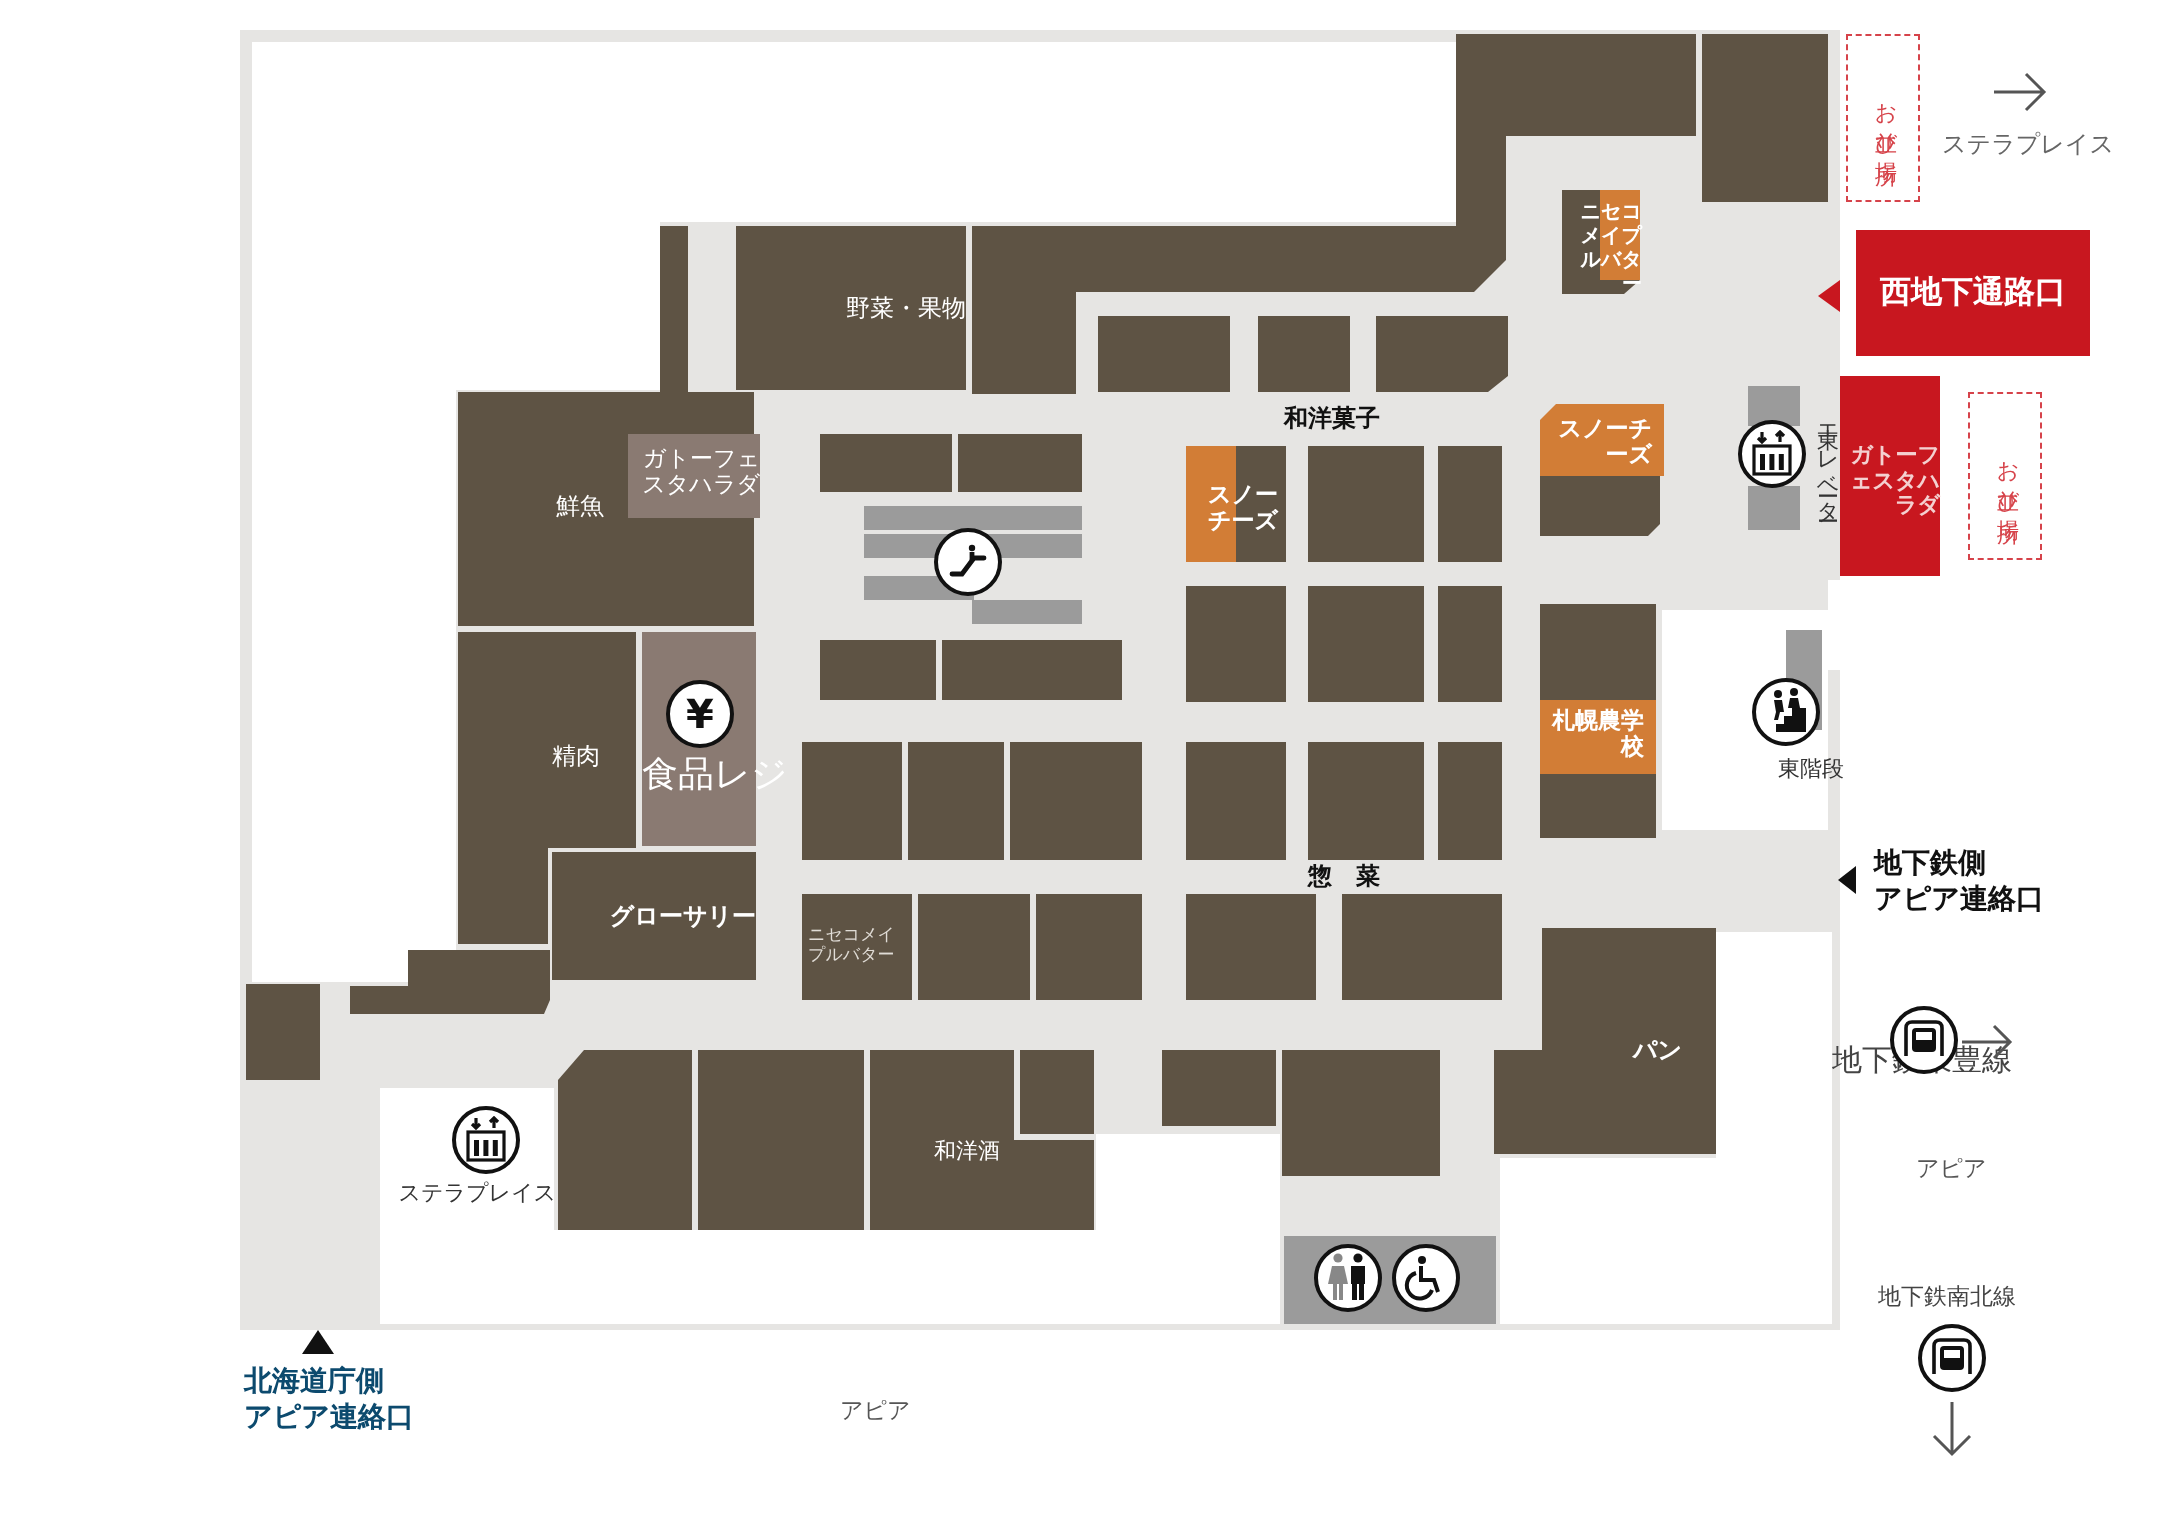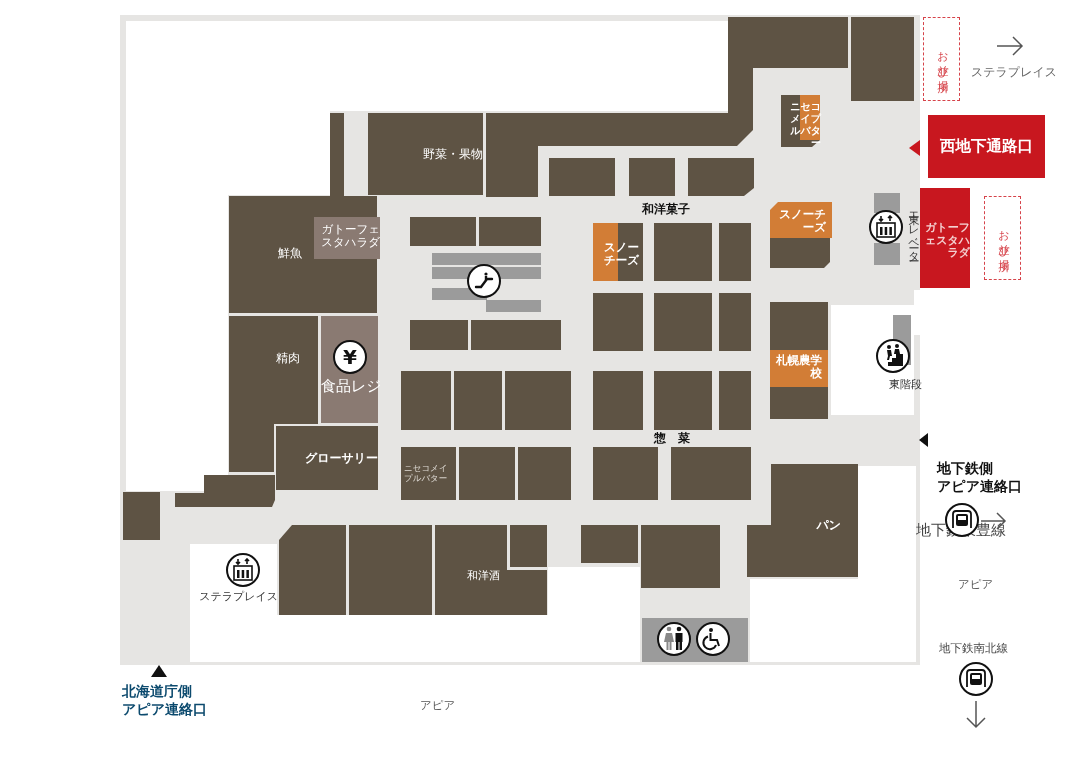--- a/index.html
+++ b/index.html
@@ -65,26 +65,26 @@
 
   <div class="abs shop" style="left:549px;top:158px;width:66px;height:38px;"></div>
   <div class="abs shop" style="left:629px;top:158px;width:46px;height:38px;"></div>
 
   <div class="lbl" style="left:246px;top:247px;width:56px;">鮮魚</div>
   <div class="abs mauve" style="left:314px;top:217px;width:66px;height:42px;"></div>
   <div class="lbl" style="left:314px;top:223px;width:66px;font-size:11.5px;">
     <span style="display:block;white-space:normal;width:66px;word-break:break-all;">ガトーフェスタハラダ</span>
   </div>
 
-  <div class="lbl" style="left:248px;top:352px;width:52px;">精肉</div>
+  <div class="lbl" style="left:248px;top:372px;width:52px;">精肉</div>
   <div class="abs mauve" style="left:321px;top:316px;width:57px;height:107px;"></div>
   <div class="circle-icon" style="left:333px;top:340px;width:34px;height:34px;">
     <span style="font-size:20px;font-weight:bold;color:#111;">¥</span>
   </div>
-  <div class="lbl" style="left:321px;top:378px;width:57px;font-size:15px;">食品レジ</div>
+  <div class="lbl" style="left:321px;top:378px;width:57px;font-size:18px;">食品レジ</div>
 
   <div class="abs shop" style="left:276px;top:426px;width:102px;height:64px;"></div>
   <div class="lbl b" style="left:276px;top:452px;width:102px;">グローサリー</div>
 
   <div class="abs shop" style="left:410px;top:217px;width:66px;height:29px;"></div>
   <div class="abs shop" style="left:479px;top:217px;width:62px;height:29px;"></div>
   <div class="abs grey" style="left:432px;top:253px;width:109px;height:12px;"></div>
   <div class="abs grey" style="left:432px;top:267px;width:109px;height:12px;"></div>
   <div class="abs grey" style="left:432px;top:288px;width:55px;height:12px;"></div>
   <div class="abs grey" style="left:486px;top:300px;width:55px;height:12px;"></div>
@@ -226,21 +226,21 @@
   </div>
 
   <svg class="abs" style="left:995px;top:35px;" width="30" height="22">
     <path d="M2 11 H27 M18 2 L27 11 L18 20" stroke="#555" stroke-width="1.5" fill="none"></path>
   </svg>
   <div class="abs" style="left:971px;top:64px;font-size:12px;color:#666;">ステラプレイス</div>
 
   <svg class="abs" style="left:918px;top:432px;" width="12" height="16">
     <polygon points="10,1 10,15 1,8" fill="#111"></polygon>
   </svg>
-  <div class="abs" style="left:937px;top:424px;font-weight:bold;font-size:14px;line-height:1.25;color:#111;margin-top:36px;">
+  <div class="abs" style="left:937px;top:424px;font-weight:bold;font-size:14px;line-height:1.25;color:#111;">
     <div>地下鉄側</div>
     <div>アピア連絡口</div>
   </div>
 
   <div class="abs" style="left:916px;top:482px;font-size:15px;color:#444;margin-top:39px;">地下鉄東豊線</div>
   <div class="circle-icon" style="left:945px;top:503px;">
     <svg width="20" height="20" viewBox="0 0 20 20">
       <path d="M1 18 V4 Q1 1 4 1 H16 Q19 1 19 4 V18" stroke="#111" stroke-width="1.8" fill="none"></path>
       <rect x="4" y="4" width="12" height="12" rx="2" fill="#111"></rect>
       <rect x="6" y="6" width="8" height="4" fill="#fff"></rect>

